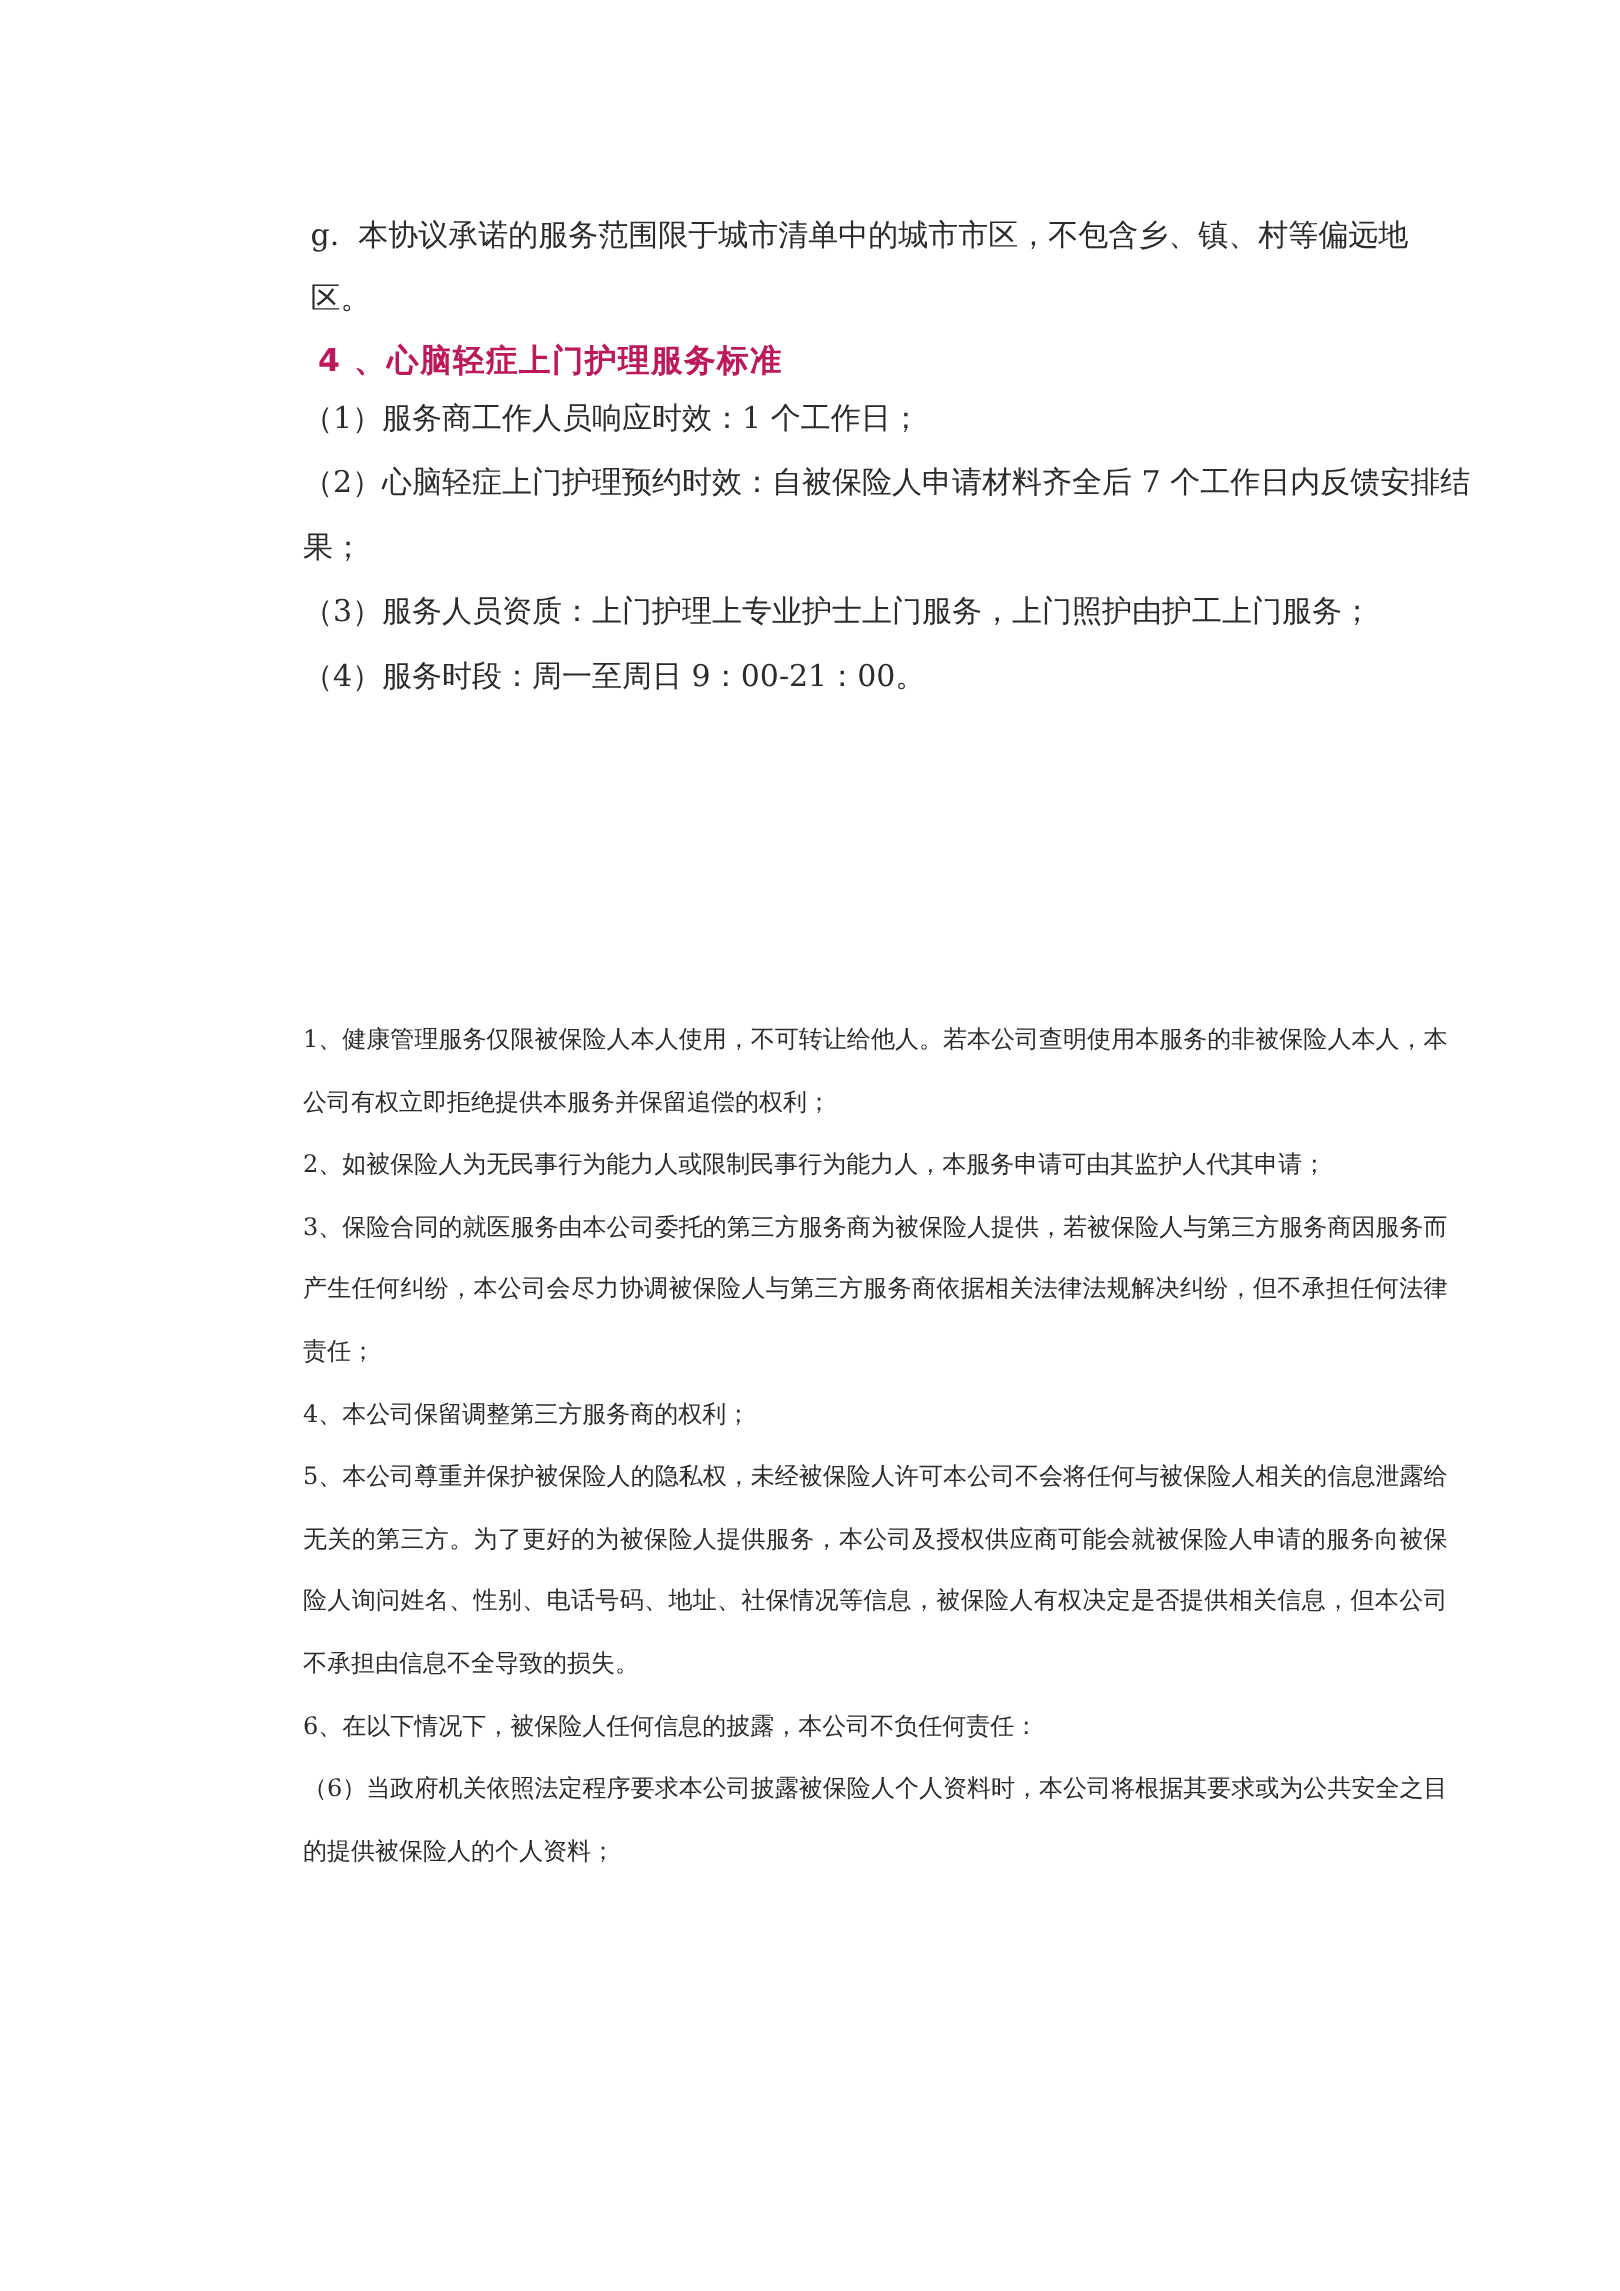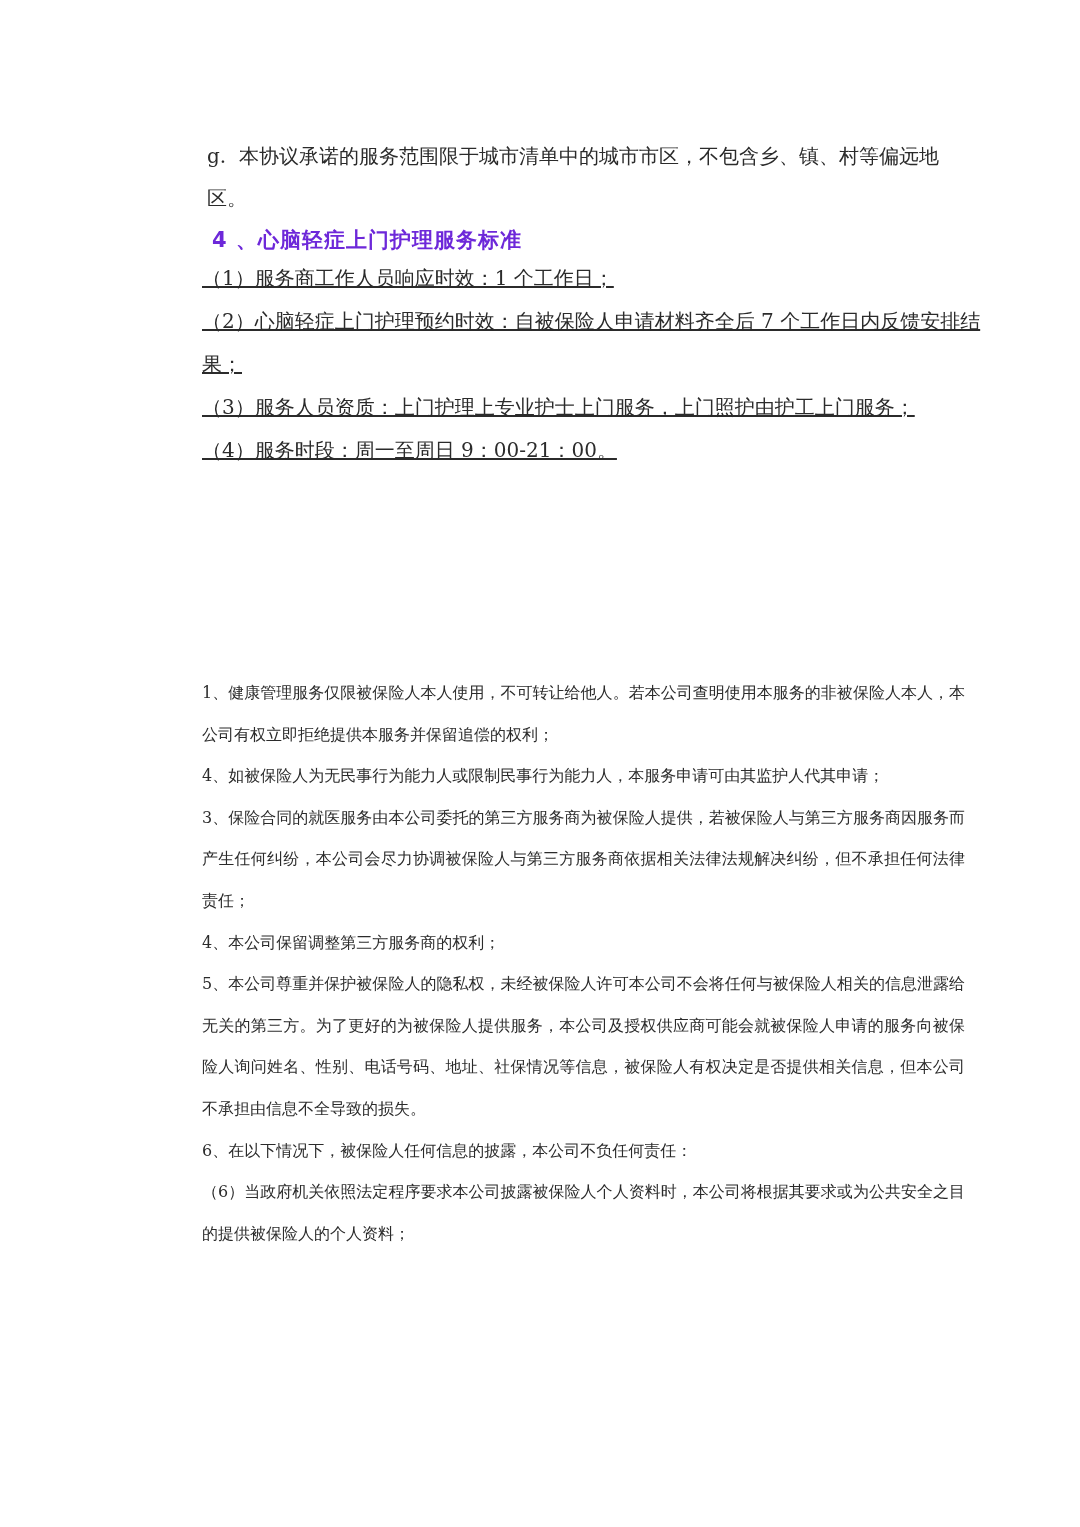--- a/index.html
+++ b/index.html
@@ -25,34 +25,33 @@
   }
   .sec4-heading {
     position: absolute;
     left: 165px;
     top: 219px;
     margin: 0;
     font-family: "DejaVu Sans", "Liberation Sans", sans-serif;
     font-weight: bold;
     font-size: 21px;
     line-height: 42px;
-    color: #6d28d9;
+    color: #be185d;
     letter-spacing: 1px;
   }
   .sec4-items {
     position: absolute;
     left: 155px;
     top: 257px;
     width: 790px;
   }
   .sec4-items p {
     margin: 0;
     font-size: 20px;
     line-height: 43px;
-    text-decoration: underline;
   }
   .chapter2-heading {
     position: absolute;
     left: 110px;
     top: 588px;
     width: 800px;
     margin: 0;
     text-align: center;
     font-family: "DejaVu Sans", "Liberation Sans", sans-serif;
     font-weight: bold;
@@ -87,21 +86,21 @@
   <div class="sec4-items">
     <p>（1）服务商工作人员响应时效：1 个工作日；</p>
     <p>（2）心脑轻症上门护理预约时效：自被保险人申请材料齐全后 7 个工作日内反馈安排结果；</p>
     <p>（3）服务人员资质：上门护理上专业护士上门服务，上门照护由护工上门服务；</p>
     <p>（4）服务时段：周一至周日 9：00-21：00。</p>
   </div>
 
 
   <div class="chapter2-paragraphs">
     <p>1、健康管理服务仅限被保险人本人使用，不可转让给他人。若本公司查明使用本服务的非被保险人本人，本公司有权立即拒绝提供本服务并保留追偿的权利；</p>
-    <p>4、如被保险人为无民事行为能力人或限制民事行为能力人，本服务申请可由其监护人代其申请；</p>
+    <p>2、如被保险人为无民事行为能力人或限制民事行为能力人，本服务申请可由其监护人代其申请；</p>
     <p>3、保险合同的就医服务由本公司委托的第三方服务商为被保险人提供，若被保险人与第三方服务商因服务而产生任何纠纷，本公司会尽力协调被保险人与第三方服务商依据相关法律法规解决纠纷，但不承担任何法律责任；</p>
     <p>4、本公司保留调整第三方服务商的权利；</p>
     <p>5、本公司尊重并保护被保险人的隐私权，未经被保险人许可本公司不会将任何与被保险人相关的信息泄露给无关的第三方。为了更好的为被保险人提供服务，本公司及授权供应商可能会就被保险人申请的服务向被保险人询问姓名、性别、电话号码、地址、社保情况等信息，被保险人有权决定是否提供相关信息，但本公司不承担由信息不全导致的损失。</p>
     <p>6、在以下情况下，被保险人任何信息的披露，本公司不负任何责任：</p>
     <p>（6）当政府机关依照法定程序要求本公司披露被保险人个人资料时，本公司将根据其要求或为公共安全之目的提供被保险人的个人资料；</p>
   </div>
 
 </div>
 
 </body></html>

